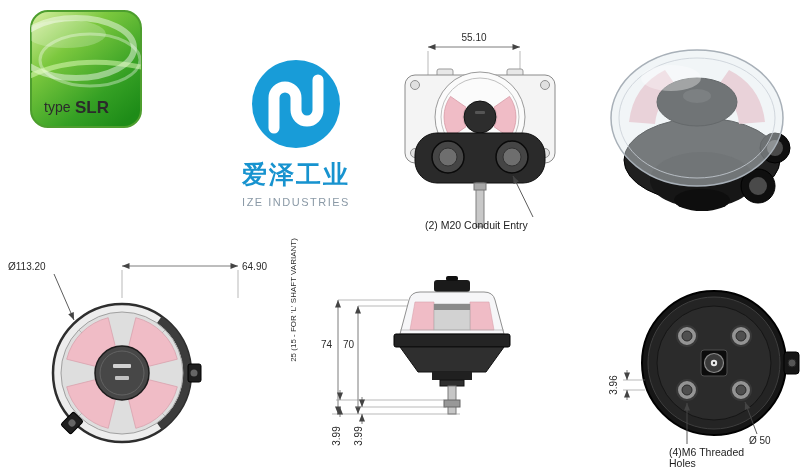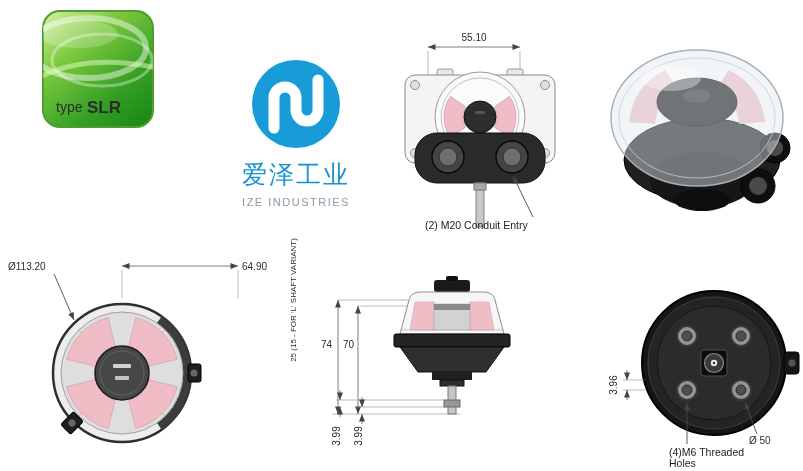--- a/index.html
+++ b/index.html
@@ -7,29 +7,29 @@
   .canvas { position:relative; width:803px; height:471px; background:#ffffff; overflow:hidden;
             font-family:"Liberation Sans", sans-serif; }
   .abs { position:absolute; }
   svg text { font-family:"Liberation Sans", sans-serif; fill:#2b2b2b; }
   .dimline { stroke:#5a5a5a; stroke-width:0.8; fill:none; }
   .extline { stroke:#8a8a8a; stroke-width:0.6; fill:none; }
   .leader  { stroke:#4a4a4a; stroke-width:0.9; fill:none; }
   .dimtext { font-size:10px; fill:#2b2b2b; }
   .notetext { font-size:10.5px; fill:#1d1d1d; }
   .ize-wrap { position:absolute; left:232px; top:58px; width:128px; text-align:center; }
-  .ize-cn { font-size:25px; font-weight:normal; color:#1793cf; letter-spacing:2px; margin-top:4px; }
+  .ize-cn { font-size:25px; font-weight:bold; color:#1793cf; letter-spacing:2px; margin-top:4px; }
   .ize-en { font-size:11px; color:#8a99a6; letter-spacing:1.5px; margin-top:5px; }
 </style>
 </head>
 <body>
 
 <div class="canvas">
 
-  <div class="abs" style="left:40px; top:8px;">
+  <div class="abs" style="left:28px; top:8px;">
     <svg width="116" height="122" viewBox="0 0 116 122">
       <defs>
         <linearGradient id="slrg" x1="0" y1="0" x2="0.8" y2="1">
           <stop offset="0" stop-color="#d9f0a2"></stop>
           <stop offset="0.35" stop-color="#7cc83e"></stop>
           <stop offset="0.75" stop-color="#35a024"></stop>
           <stop offset="1" stop-color="#1e8c18"></stop>
         </linearGradient>
         <clipPath id="slrclip">
             <rect x="3" y="3" width="110" height="116" rx="17"></rect>

